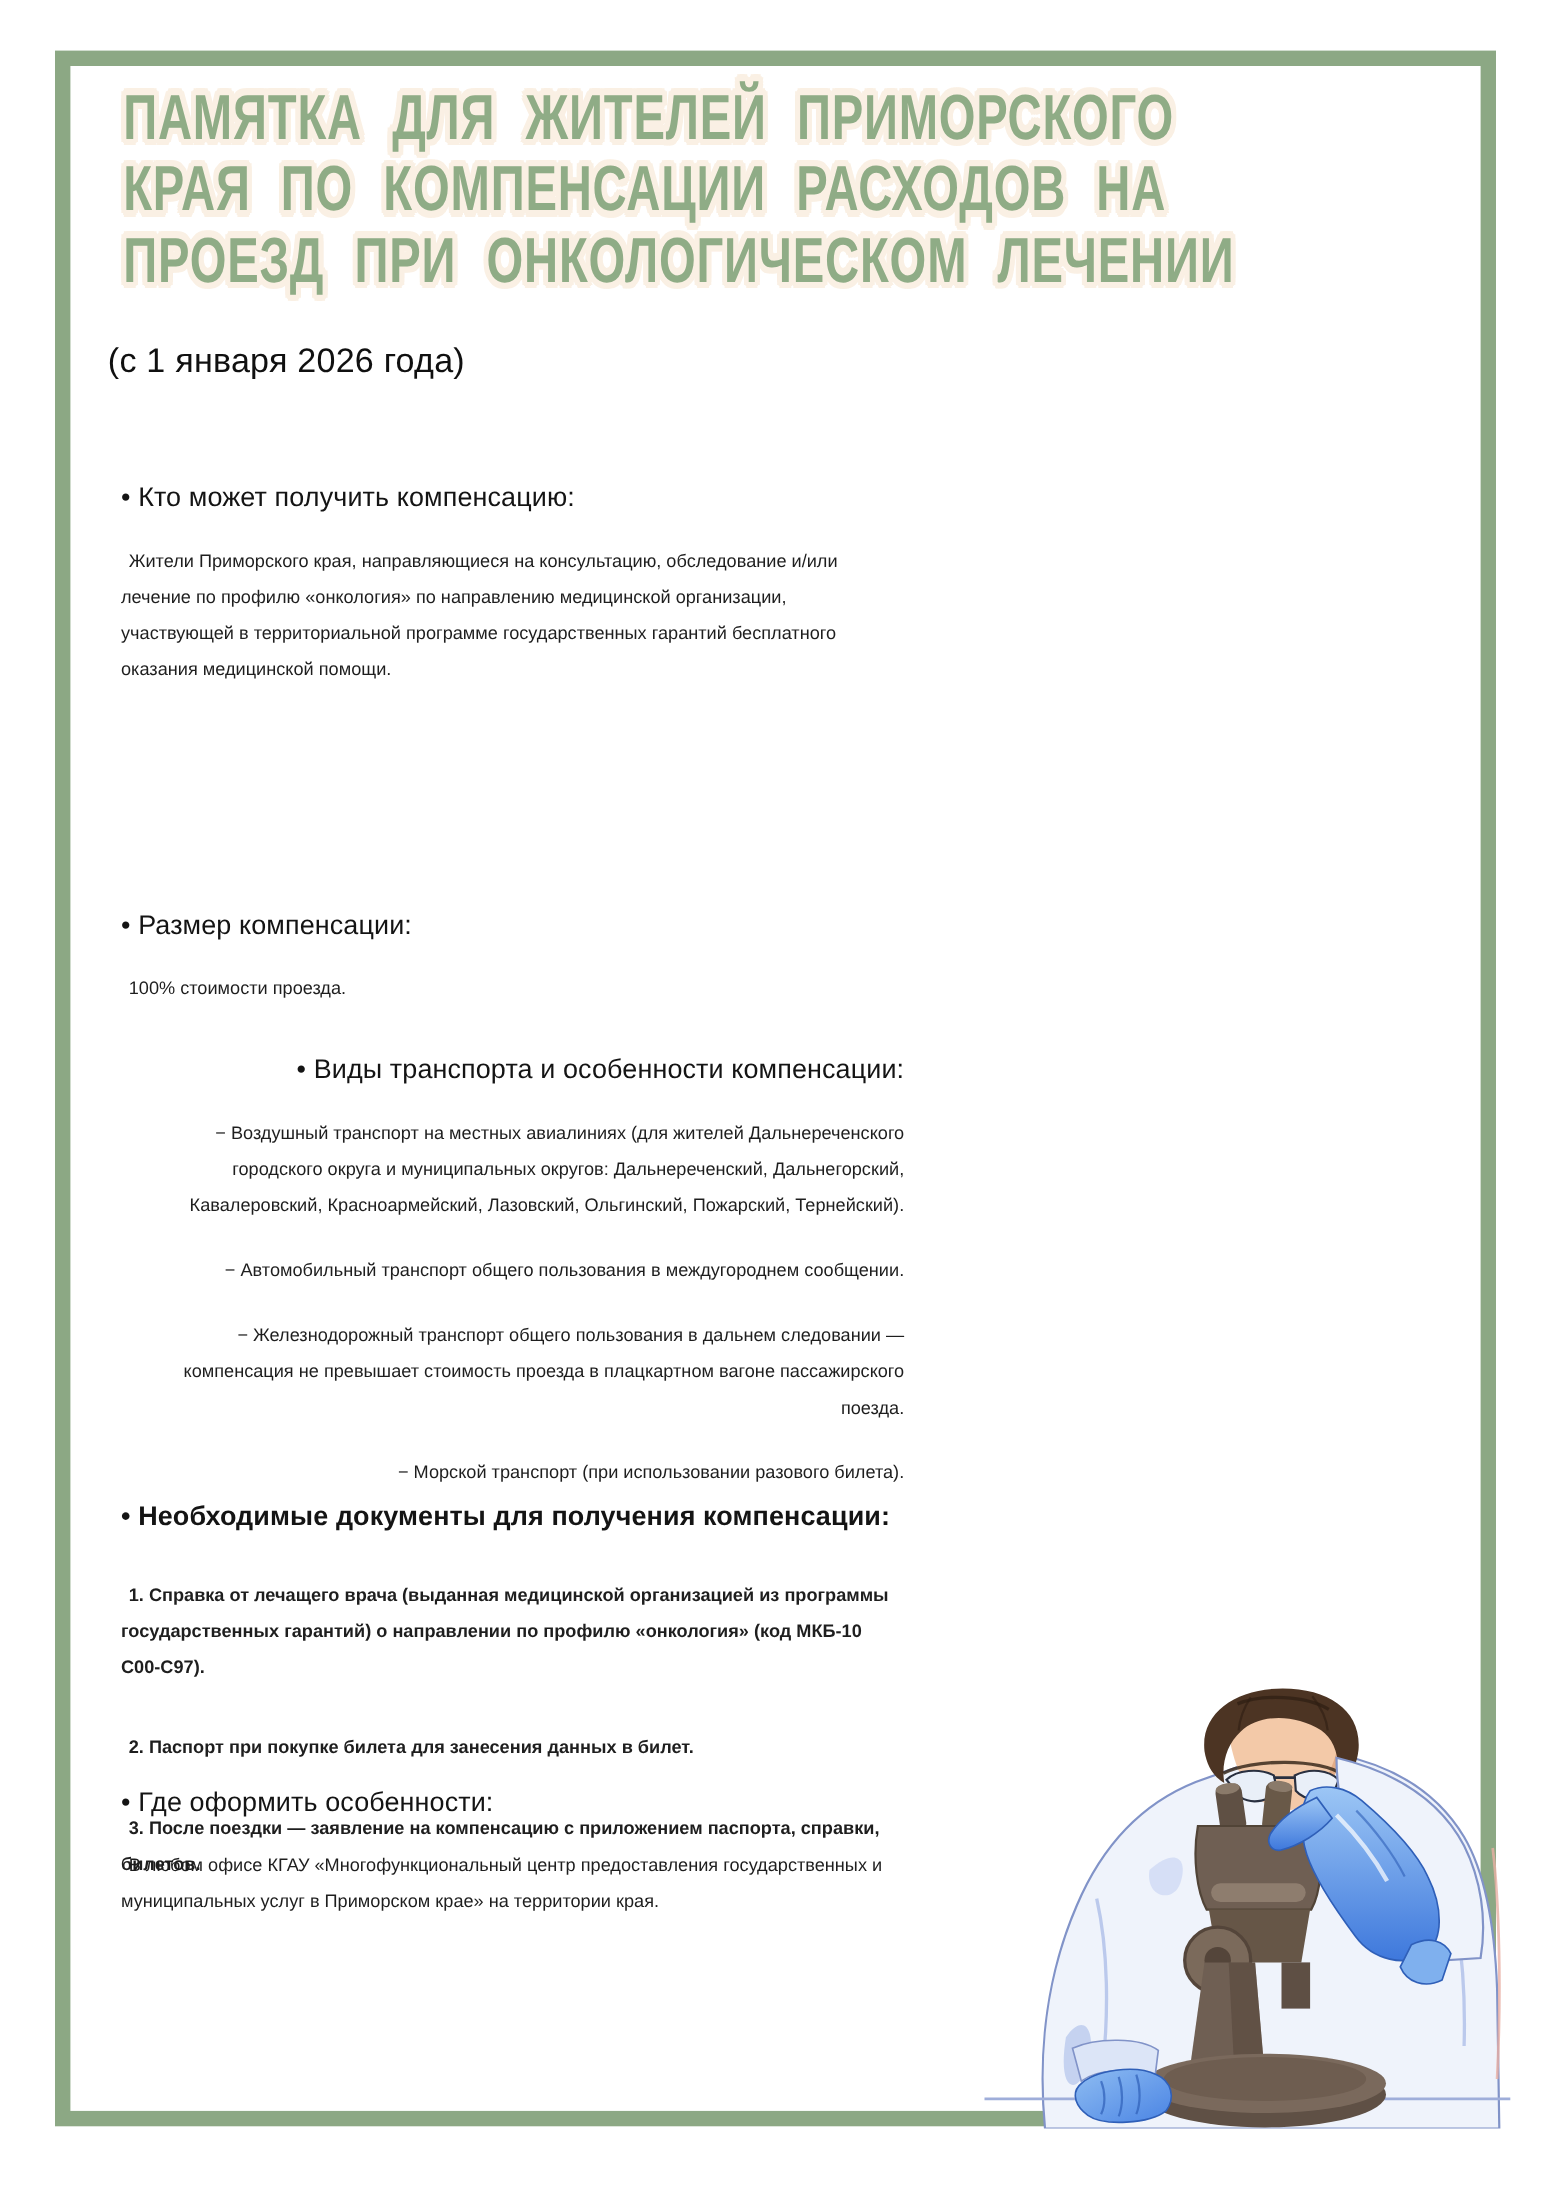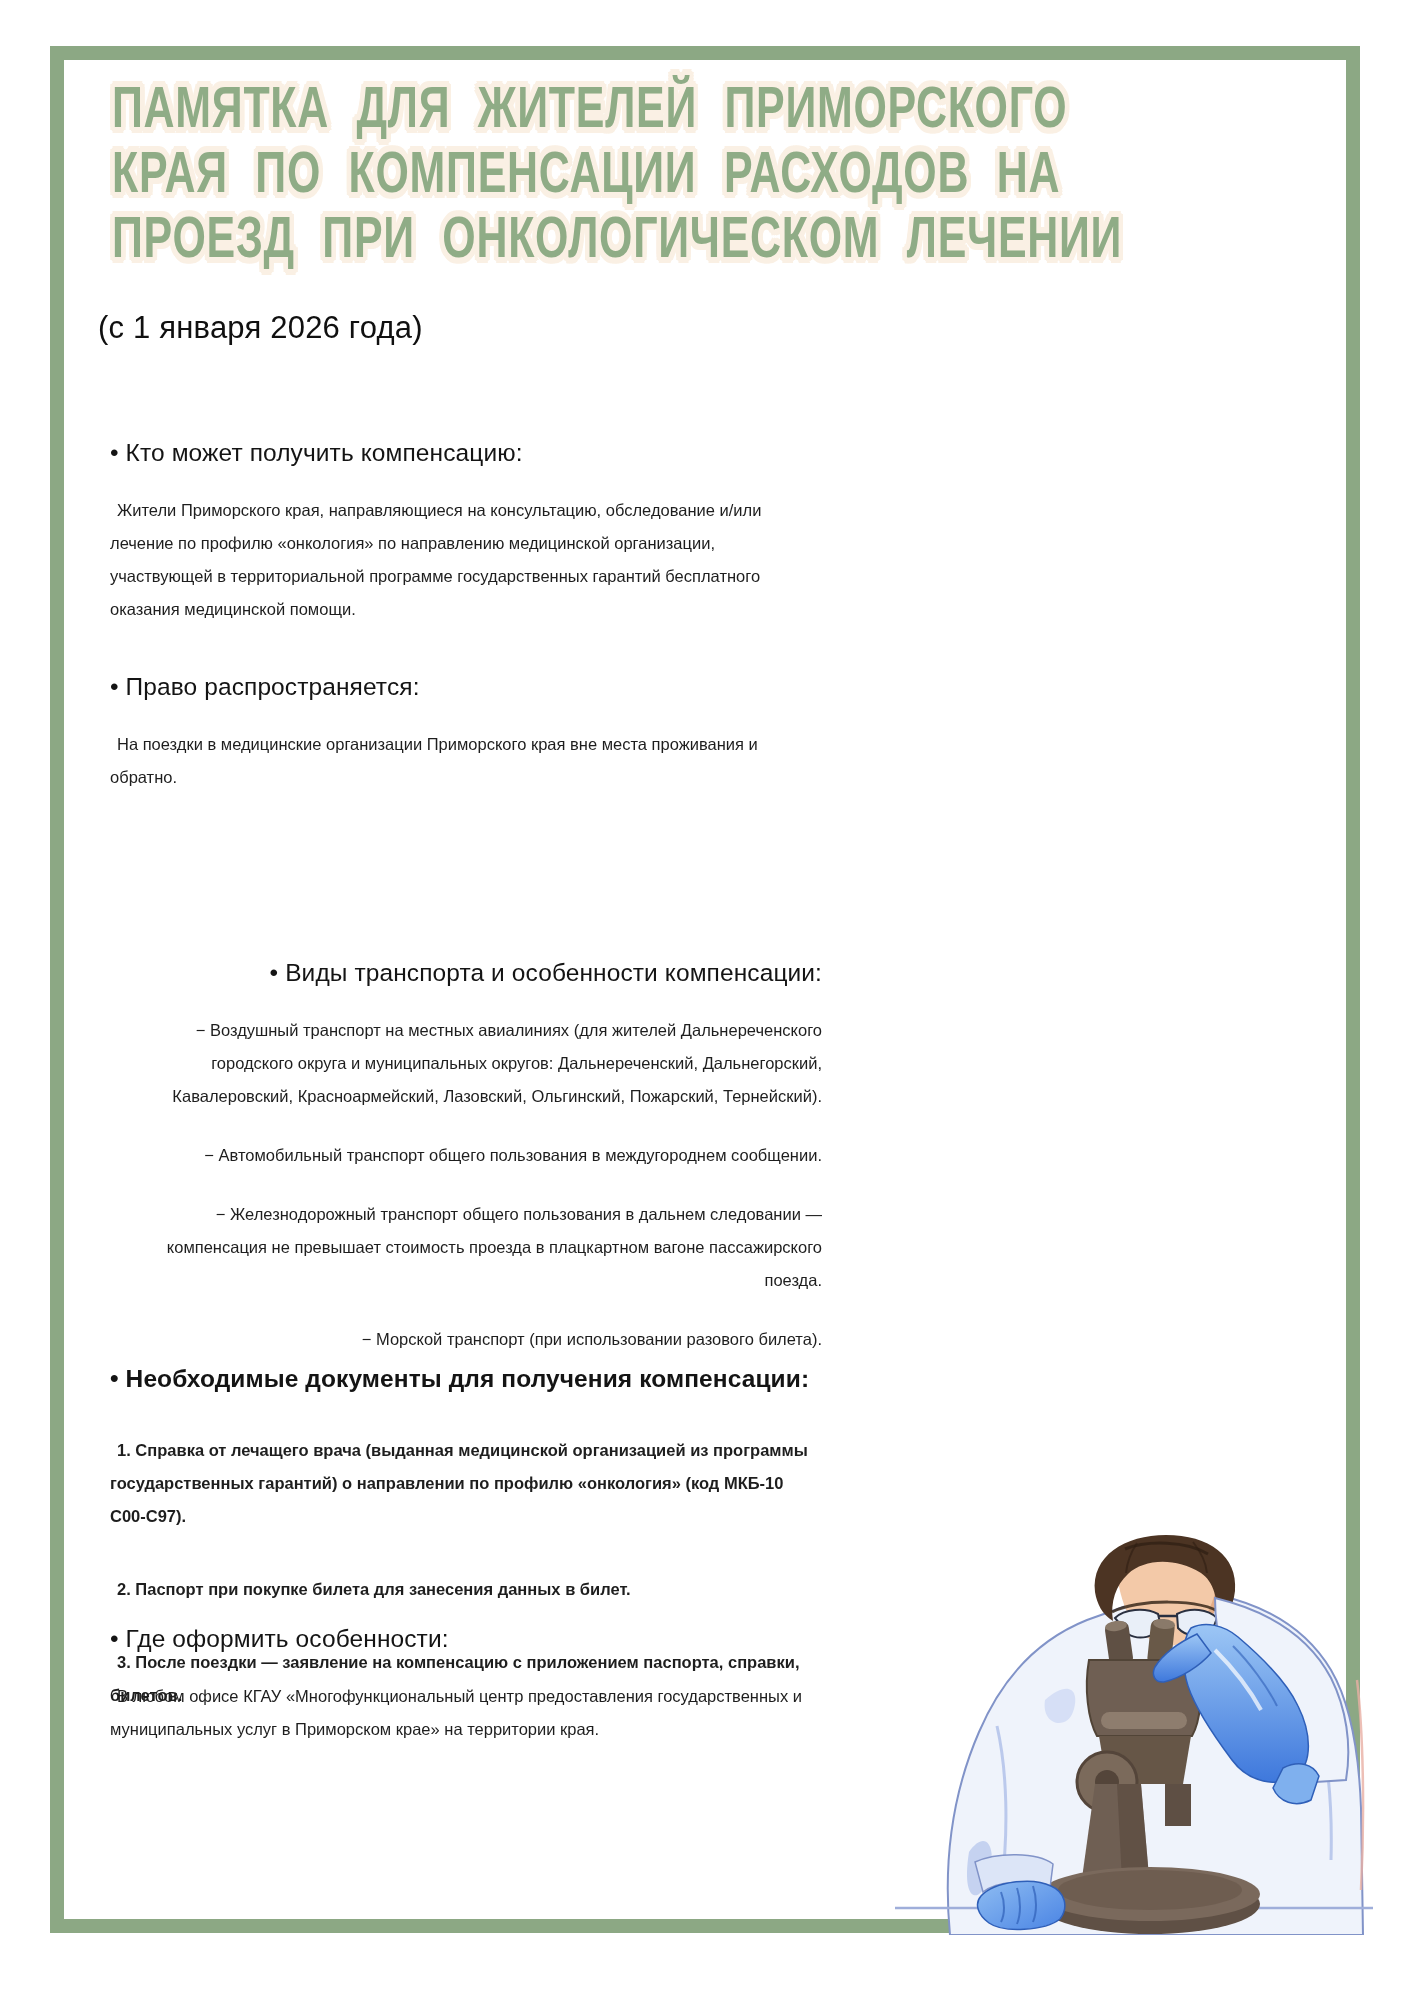--- a/index.html
+++ b/index.html
@@ -56,25 +56,25 @@
     <div>ПРОЕЗД ПРИ ОНКОЛОГИЧЕСКОМ ЛЕЧЕНИИ</div>
   </div>
 
   <div class="subtitle">(с 1 января 2026 года)</div>
 
   <div class="sec sec1">
     <div class="heading">• Кто может получить компенсацию:</div>
     <div class="para">Жители Приморского края, направляющиеся на консультацию, обследование и/или лечение по профилю «онкология» по направлению медицинской организации, участвующей в территориальной программе государственных гарантий бесплатного оказания медицинской помощи.</div>
   </div>
 
-  <div class="sec sec2">
-    <div class="heading">• Право распространяется:</div>
-    <div class="para">На поездки в медицинские организации Приморского края вне места проживания и обратно.</div>
+
+  <div class="sec sec3">
+    <div class="heading">• Размер компенсации:</div>
+    <div class="para">100% стоимости проезда.</div>
   </div>
-
 
   <div class="sec sec4">
     <div class="heading">• Виды транспорта и особенности компенсации:</div>
     <div class="para">− Воздушный транспорт на местных авиалиниях (для жителей Дальнереченского городского округа и муниципальных округов: Дальнереченский, Дальнегорский, Кавалеровский, Красноармейский, Лазовский, Ольгинский, Пожарский, Тернейский).</div>
     <div class="para">− Автомобильный транспорт общего пользования в междугороднем сообщении.</div>
     <div class="para">− Железнодорожный транспорт общего пользования в дальнем следовании — компенсация не превышает стоимость проезда в плацкартном вагоне пассажирского поезда.</div>
     <div class="para">− Морской транспорт (при использовании разового билета).</div>
   </div>
 
   <div class="sec sec5">

